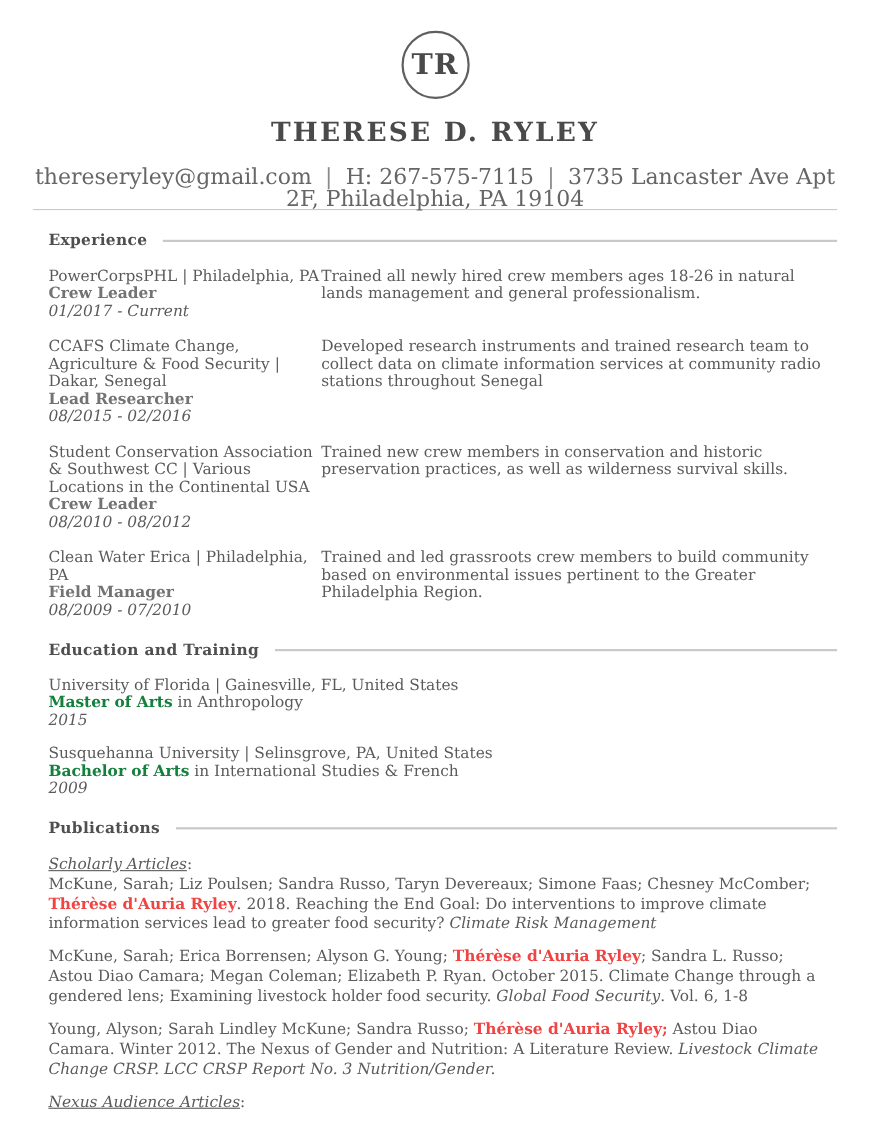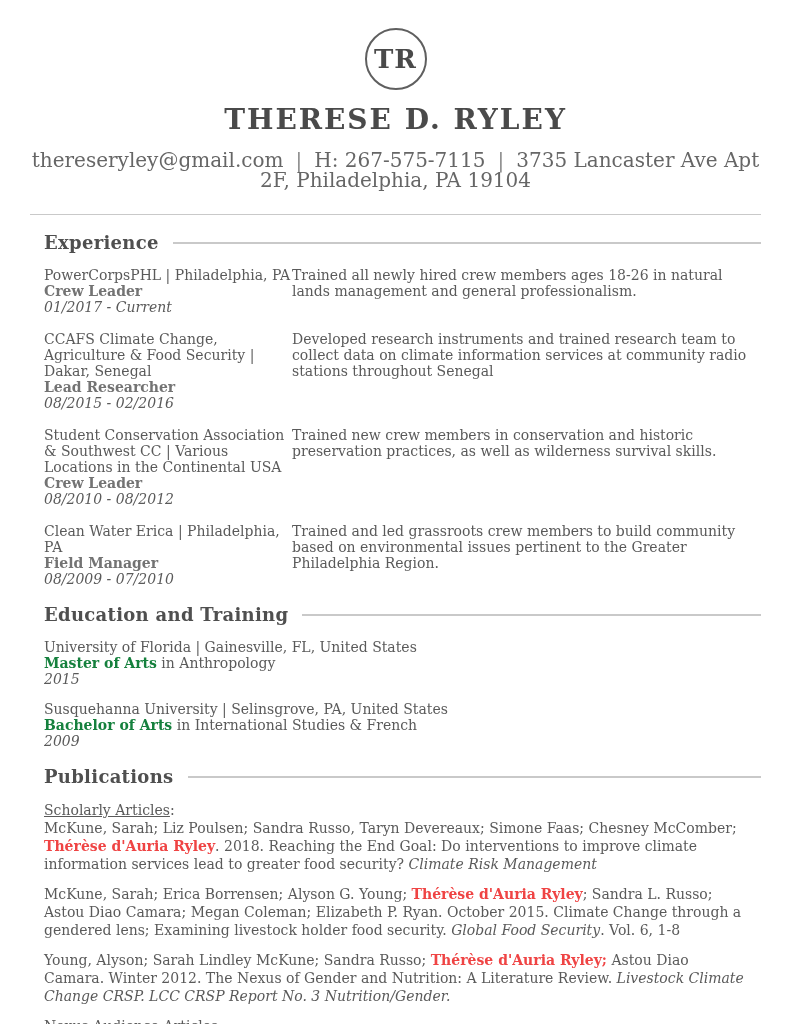--- a/index.html
+++ b/index.html
@@ -12,67 +12,67 @@
     line-height: 16px;
     color: #5a5a5a;
     overflow: hidden;
   }
   .page { padding: 0 30px; }
 
   
   .header {
     text-align: center;
     padding-top: 28px;
-    padding-bottom: 24px;
+    padding-bottom: 0;
     border-bottom: 1px solid #c9c9c9;
   }
   .monogram {
     width: 58px; height: 58px;
     border: 2px solid #5f5f5f;
     border-radius: 50%;
     margin: 0 auto 10px;
     display: flex; align-items: center; justify-content: center;
     font-size: 26px; font-weight: 700; color: #4a4a4a;
     letter-spacing: 1px; line-height: 1;
   }
   .name {
-    font-size: 28px; line-height: 40px;
+    font-size: 24px; line-height: 40px;
     font-weight: 700; color: #4a4a4a;
     letter-spacing: 2px;
   }
   .contact { margin-top: 10px; font-size: 20px; line-height: 20px; color: #666; }
   .contact .sep { margin: 0 12px; color: #8a8a8a; }
 
   
   .content { padding: 0 14px; }
   .section { margin-top: 18px; }
   .section-head { display: flex; align-items: center; margin-bottom: 14px; margin-right: -14px; }
   .section-title {
-    font-size: 18px; line-height: 20px; font-weight: 700;
+    font-size: 14px; line-height: 20px; font-weight: 700;
     color: #4f4f4f; white-space: nowrap; letter-spacing: 0.3px;
   }
   .section-rule { flex: 1; height: 2px; background: #c9c9c9; margin-left: 14px; }
 
   
   .job {
     display: grid;
     grid-template-columns: 248px 1fr;
     margin-bottom: 16px;
   }
   .job-title { font-weight: 700; color: #737373; }
   .job-dates { font-style: italic; }
 
   
   .edu { margin-bottom: 14px; }
   .degree-bold { font-weight: 700; color: #15803d; }
   .year { font-style: italic; }
 
   
   .pub-group-label { line-height: 18px; }
-  .pub-group-label .label-text { text-decoration: underline; }
+  .pub-group-label .label-text { text-decoration: underline; font-style: italic; }
   .pub { line-height: 18px; margin-bottom: 12px; }
   .pub-broad-label { margin-top: 12px; }
   .seg-bold { font-weight: 700; color: #ef4444; }
   .seg-italic { font-style: italic; }
 </style>
 </head>
 <body>
 
 <div class="page">
 

